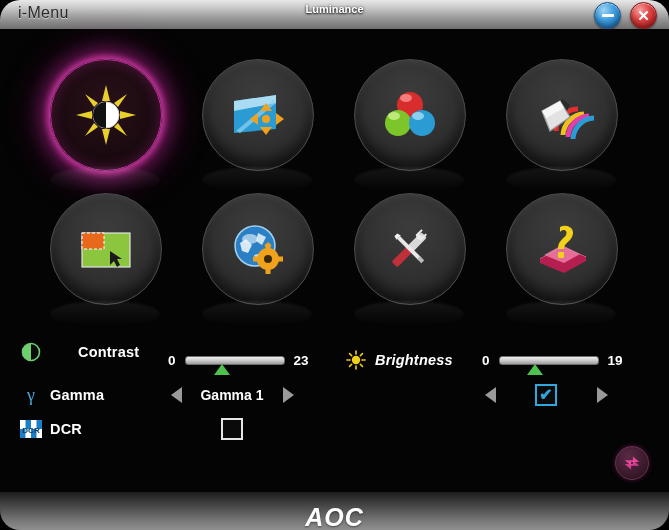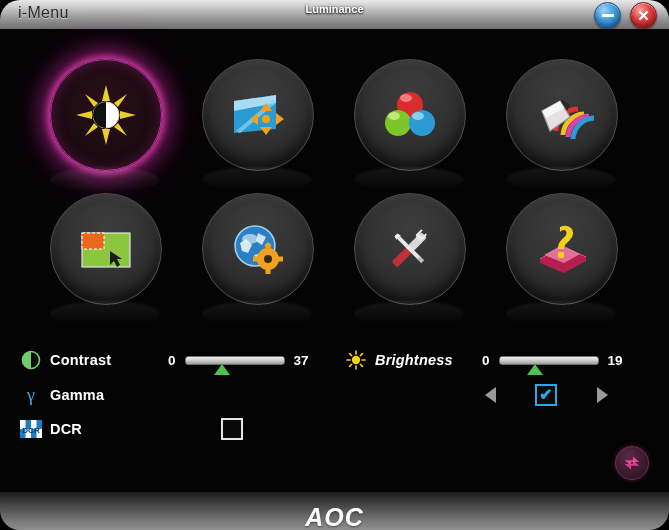--- a/index.html
+++ b/index.html
@@ -464,35 +464,35 @@
             </g>
           </svg>
         </div>
         <div class="icon-reflection"></div>
       </div>
 
     </div>
 
     <div class="controls">
 
-      <div class="ctrl-row" style="left:20px; top:16px;">
+      <div class="ctrl-row" style="left:20px; top:8px;gap:28px;">
         <div class="ctrl-icon">
           <svg width="20" height="20" viewBox="0 0 20 20">
             <circle cx="10" cy="10" r="8.5" fill="#0a0a0a" stroke="#6fcf6f" stroke-width="1.6"></circle>
             <path d="M10 1.5 A8.5 8.5 0 0 0 10 18.5 Z" fill="#6fcf6f"></path>
           </svg>
         </div>
         <div class="ctrl-label">Contrast</div>
       </div>
       <div class="slider-wrap" style="left:168px; top:16px;">
         <span class="slider-min">0</span>
         <div class="slider-track">
           <div class="slider-thumb" id="contrast-thumb" style="left: 37%;"></div>
         </div>
-        <span class="slider-max">37</span>
+        <span class="slider-max">23</span>
       </div>
 
       <div class="ctrl-row" style="left:345px; top:16px;font-style:italic;">
         <div class="ctrl-icon">
           <svg width="20" height="20" viewBox="0 0 20 20">
             <g stroke="#f2d01c" stroke-width="1.6" stroke-linecap="round">
               <line x1="10" y1="1" x2="10" y2="4"></line>
               <line x1="10" y1="16" x2="10" y2="19"></line>
               <line x1="1" y1="10" x2="4" y2="10"></line>
               <line x1="16" y1="10" x2="19" y2="10"></line>
@@ -515,20 +515,29 @@
       </div>
 
       <div class="ctrl-row" style="left:20px; top:51px;">
         <div class="ctrl-icon">
           <svg width="20" height="20" viewBox="0 0 20 20">
             <text x="10" y="16" font-family="'Liberation Serif', serif" font-size="18" fill="#4aa3d8" text-anchor="middle">γ</text>
           </svg>
         </div>
         <div class="ctrl-label">Gamma</div>
       </div>
+      <div class="spinner-wrap" style="left:168px; top:51px;">
+        <div class="arrow-btn">
+          <div class="arrow-left"></div>
+        </div>
+        <div class="spinner-value">Gamma 1</div>
+        <div class="arrow-btn">
+          <div class="arrow-right"></div>
+        </div>
+      </div>
 
       <div class="spinner-wrap" style="left:482px; top:51px;">
         <div class="arrow-btn">
           <div class="arrow-left"></div>
         </div>
         <div class="spinner-slot">
           <div class="checkbox on">
             <span class="check-mark">✔</span>
           </div>
         </div>

